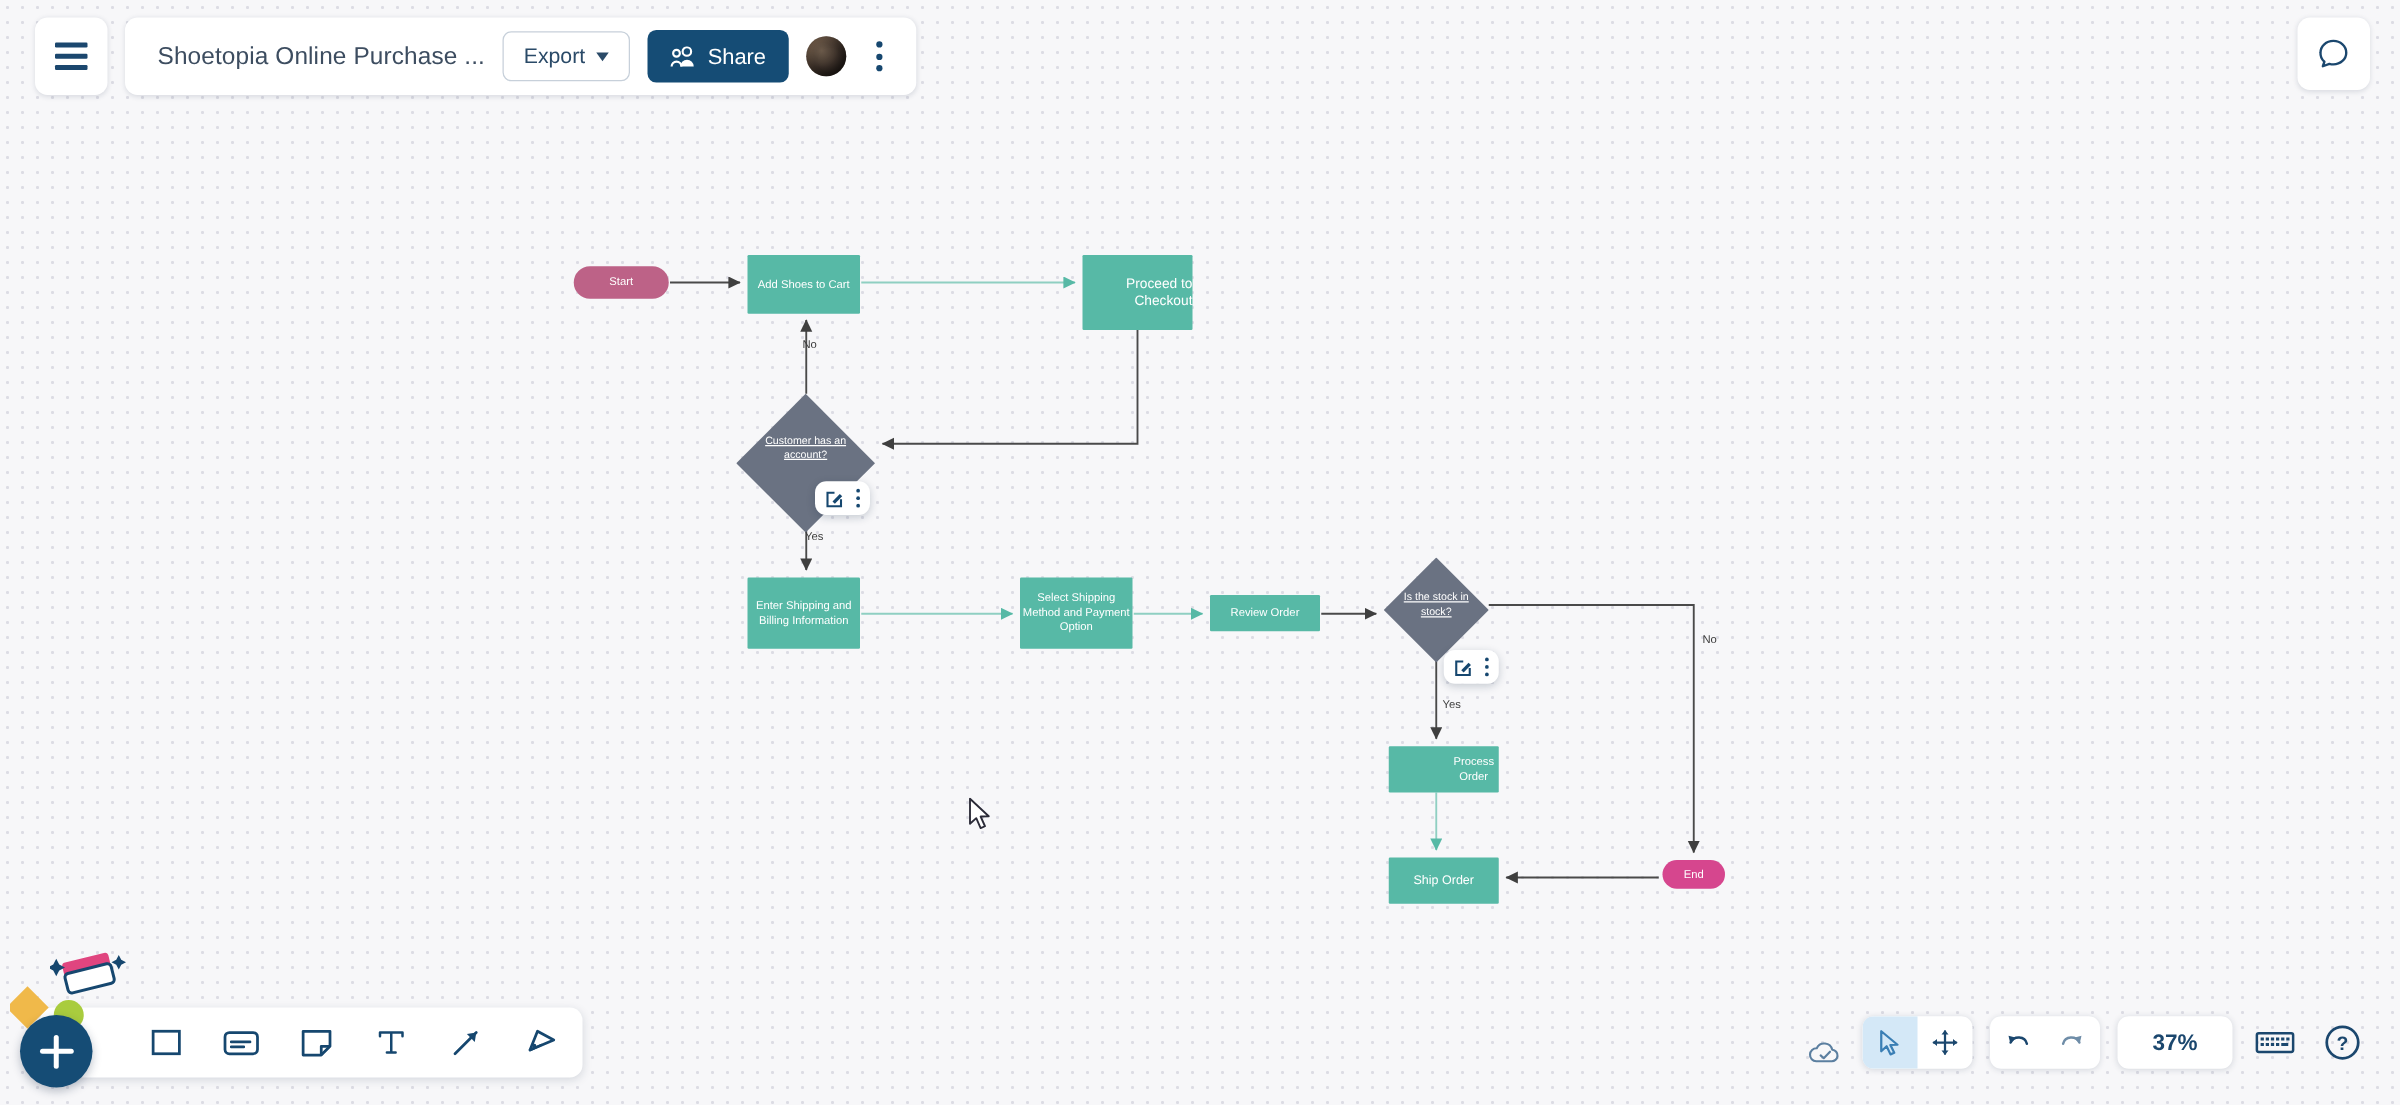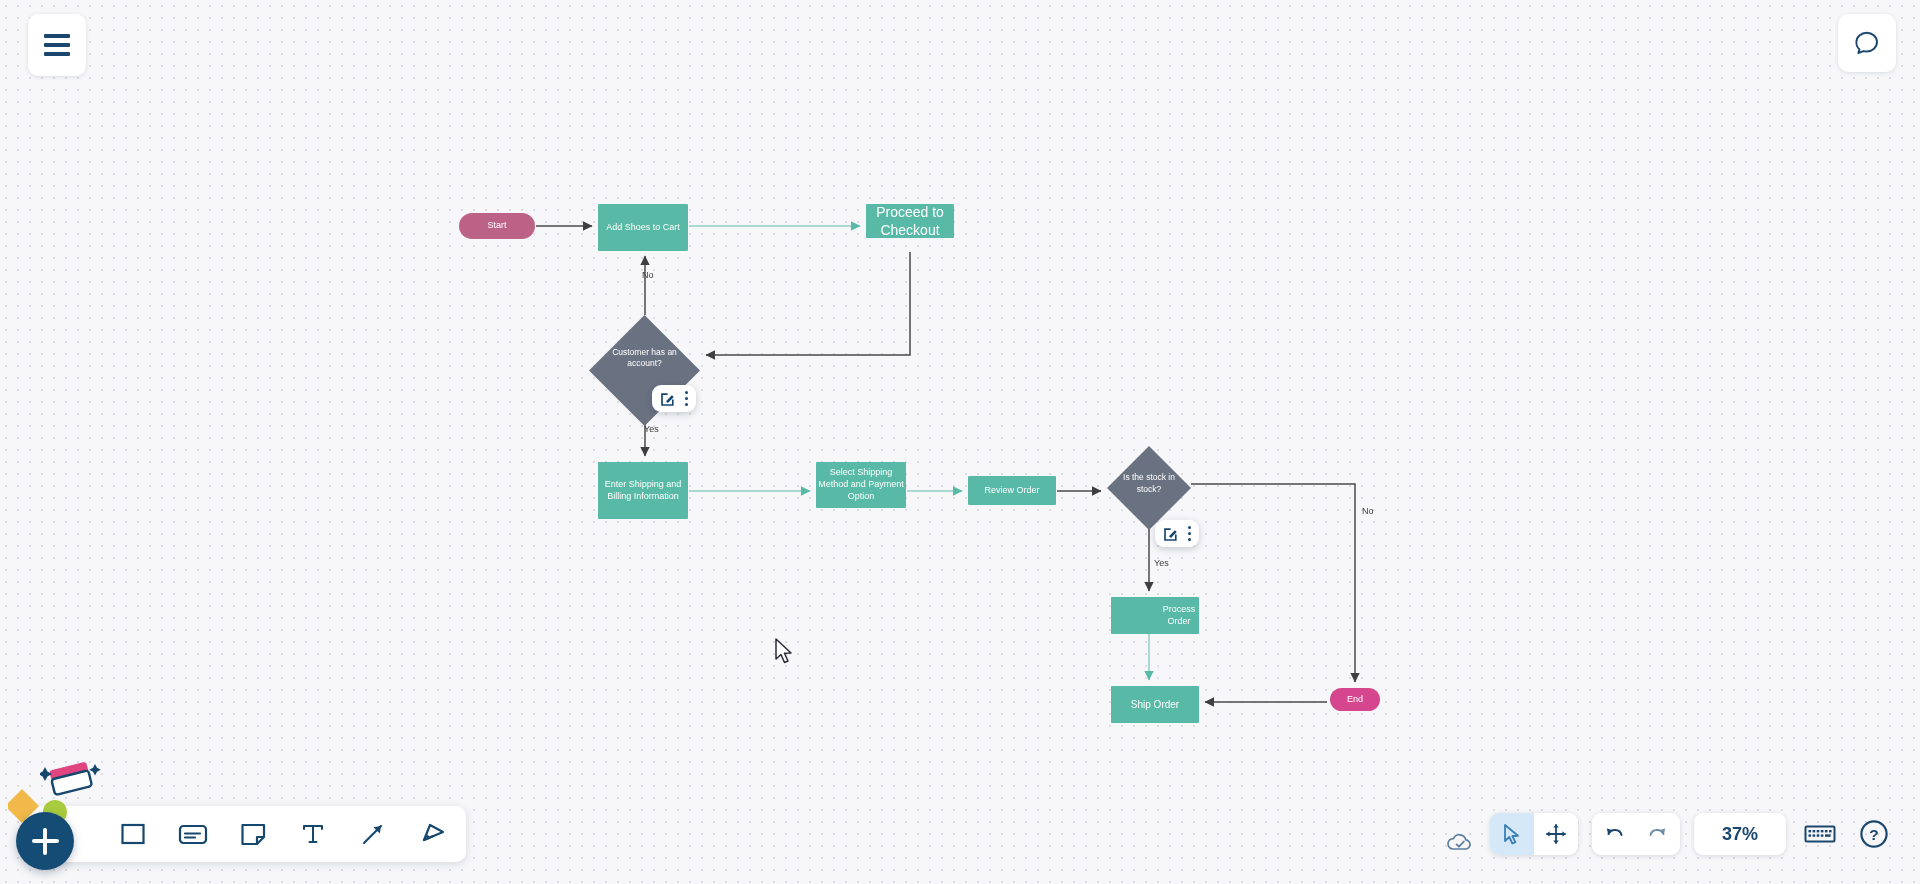--- a/index.html
+++ b/index.html
@@ -58,21 +58,21 @@
   }
 
   
   #canvas { position:absolute; inset:0;border-radius:20px; }
   .node { position:absolute; display:flex; align-items:center; justify-content:center;
           text-align:center; color:#fff; line-height:1.3; user-select:none; cursor:pointer; }
   .node.rect { border-radius:1px; }
   .node.pill { border-radius:999px; }
   .node.diamond { background:none !important; }
   .diamond-shape { position:absolute; inset:0; }
-  .diamond-label { position:relative; z-index:2; padding:0 8px; }
+  .diamond-label { position:relative; z-index:2; padding:0 8px;text-decoration:underline; }
   .edge-label { position:absolute; color:#3b3b3b; user-select:none;margin-left:10px; }
 
   
   .ctx-toolbar {
     position:absolute; background:#fff; border-radius:9px;
     box-shadow:0 2px 7px rgba(20,40,70,.22);
     height:27px; display:flex; align-items:center; gap:9px; padding:0 8px; z-index:20;
   }
   .ctx-toolbar .ck { display:flex;flex-direction:column;gap:2.5px;align-items:center;cursor:pointer; }
   .ctx-toolbar .ck i { width:3.4px;height:3.4px;border-radius:50%;background:#16476f;display:block; }
@@ -111,20 +111,46 @@
 <body>
 
 <div class="topbar">
 
   <div class="hamburger-btn">
     <i></i>
     <i></i>
     <i></i>
   </div>
 
+  <div class="titlebar">
+    <span class="doc-title">Shoetopia Online Purchase ...</span>
+
+    <div class="export-btn">
+      <span>Export</span>
+      <span class="caret"></span>
+    </div>
+
+    <div class="share-btn">
+      <svg width="21" height="17" viewBox="0 0 21 17">
+        <circle cx="13.5" cy="4.2" r="3.4" fill="none" stroke="#fff" stroke-width="1.7"></circle>
+        <path d="M8.2 16.2a5.4 5.4 0 0 1 10.8 0z" fill="#fff"></path>
+        <circle cx="5.2" cy="5.6" r="2.7" fill="none" stroke="#fff" stroke-width="1.7"></circle>
+        <path d="M1.3 16.2a3.9 3.9 0 0 1 7.8 0" fill="none" stroke="#fff" stroke-width="1.7"></path>
+      </svg>
+      <span>Share</span>
+    </div>
+
+    <div class="avatar"></div>
+
+    <div class="kebab">
+      <i></i>
+      <i></i>
+      <i></i>
+    </div>
+  </div>
 </div>
 
 <div class="chat-btn">
   <svg width="28" height="28" viewBox="0 0 28 28">
     <path d="M24 13.1c0 5.2-4.6 9.4-10.3 9.4a11.8 11.8 0 0 1-3.2-.44L5.3 24l1.2-3.6A9 9 0 0 1 3.4 13.1c0-5.2 4.6-9.4 10.3-9.4s10.3 4.2 10.3 9.4z" fill="none" stroke="#1b476e" stroke-width="1.9" stroke-linejoin="round"></path>
   </svg>
 </div>
 
 <div id="canvas">
   <svg id="edges" width="1920" height="884" style="position:absolute;inset:0;">
@@ -164,33 +190,33 @@
     </g>
   </svg>
 
   <div id="nodes">
       <div class="node pill" style="left: 459px; top: 213px; width: 76px; height: 26px; font-size: 9px; background: rgb(189, 98, 135);">
         <span>Start</span>
       </div>
       <div class="node rect" style="left: 598px; top: 204px; width: 90px; height: 47px; font-size: 9px; background: rgb(87, 185, 166); justify-content: center;">
         <span>Add Shoes to Cart</span>
       </div>
-      <div class="node rect" style="left: 866px; top: 204px; width: 88px; height: 34px; font-size: 14px; background: rgb(87, 185, 166);">
+      <div class="node rect" style="left: 866px; top: 204px; width: 88px; height: 60px; font-size: 11px; background: rgb(87, 185, 166); text-align: right;">
         <span>Proceed to Checkout</span>
       </div>
       <div class="node diamond" style="left: 589px; top: 315px; width: 111px; height: 86px; font-size: 8.5px;">
         <svg class="diamond-shape" viewBox="0 0 100 100" preserveAspectRatio="none">
           <polygon points="50,0 100,50 50,100 0,50" fill="#6a7282"></polygon>
         </svg>
         <span class="diamond-label">Customer has an account?</span>
       </div>
       <div class="node rect" style="left: 598px; top: 462px; width: 90px; height: 57px; font-size: 9px; background: rgb(87, 185, 166);">
         <span>Enter Shipping and Billing Information</span>
       </div>
-      <div class="node rect" style="left: 816px; top: 462px; width: 90px; height: 46px; font-size: 9px; background: rgb(87, 185, 166);">
+      <div class="node rect" style="left: 816px; top: 462px; width: 90px; height: 57px; font-size: 9px; background: rgb(87, 185, 166);">
         <span>Select Shipping Method and Payment Option</span>
       </div>
       <div class="node rect" style="left: 968px; top: 476px; width: 88px; height: 29px; font-size: 9px; background: rgb(87, 185, 166);">
         <span>Review Order</span>
       </div>
       <div class="node diamond" style="left: 1107px; top: 446px; width: 84px; height: 75px; font-size: 8.5px;">
         <svg class="diamond-shape" viewBox="0 0 100 100" preserveAspectRatio="none">
           <polygon points="50,0 100,50 50,100 0,50" fill="#6a7282"></polygon>
         </svg>
         <span class="diamond-label">Is the stock in stock?</span>

